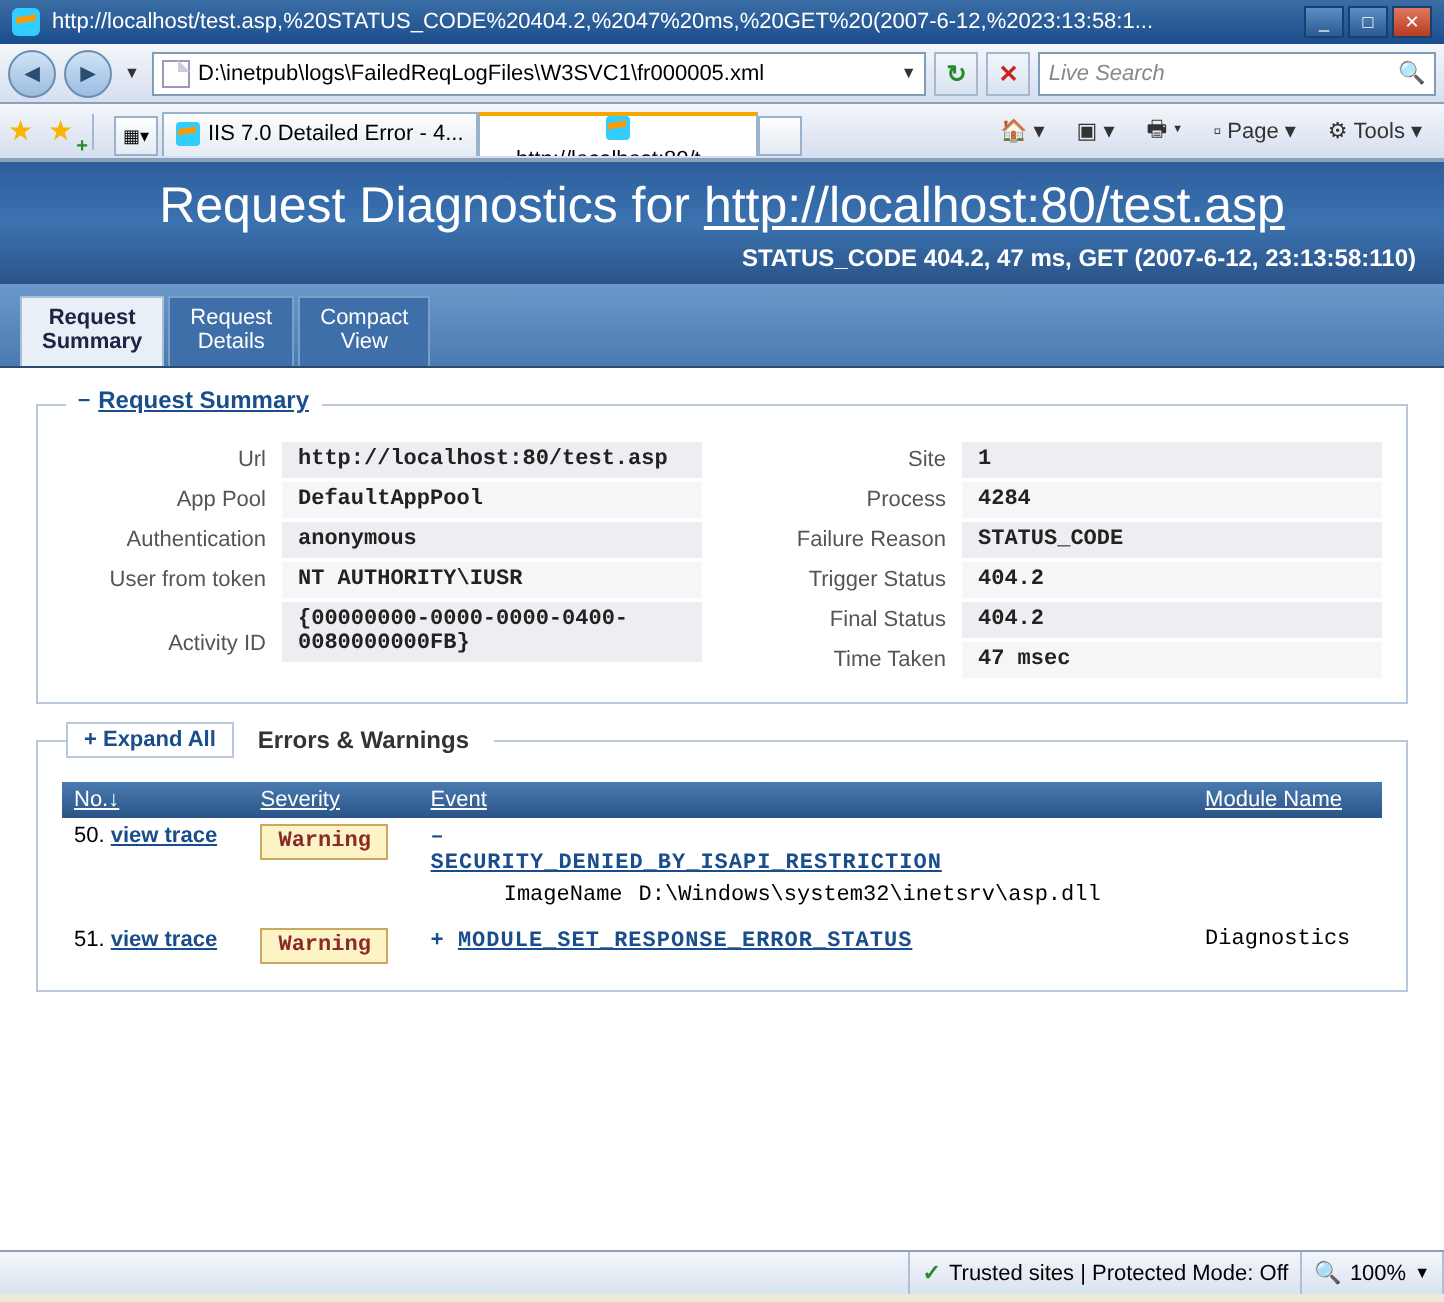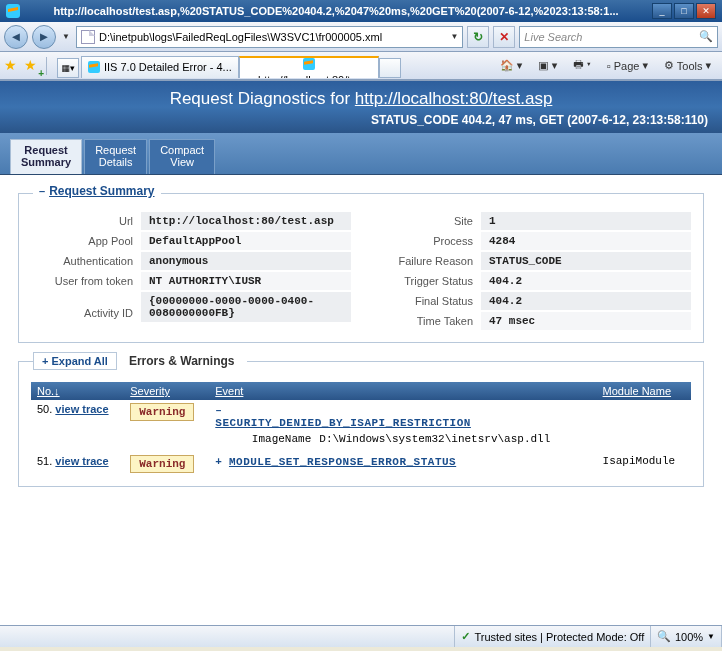--- a/index.html
+++ b/index.html
@@ -1,20 +1,20 @@
 <!DOCTYPE html>
 <html><head>
 <meta charset="utf-8">
 <style>
 * { box-sizing: border-box; margin: 0; padding: 0; }
 body { font-family: "Segoe UI", Tahoma, sans-serif; font-size: 11px; width: 722px; height: 651px; background: #ece9d8; overflow: hidden; }
 .titlebar { background: linear-gradient(180deg, #3b6ea5 0%, #1a4d8c 100%); color: #fff; height: 22px; padding: 2px 6px; display: flex; align-items: center; gap: 6px; }
 .titlebar .ie-icon { width: 14px; height: 14px; background: #33ccff; border-radius: 3px; position: relative; overflow: hidden; }
 .titlebar .ie-icon::after { content: ""; position: absolute; left: 2px; top: 4px; width: 10px; height: 3px; background: #ff9900; transform: skewY(-10deg); }
-.titlebar span { font-weight: bold; white-space: nowrap; overflow: hidden; text-overflow: ellipsis; flex: 1; text-align: center; }
+.titlebar span { font-weight: normal; white-space: nowrap; overflow: hidden; text-overflow: ellipsis; flex: 1; }
 .win-btns { display: flex; gap: 2px; }
 .win-btn { width: 20px; height: 16px; background: linear-gradient(180deg,#5a8fc7,#2b5a91); border: 1px solid #16416e; color: #fff; font-size: 9px; display: flex; align-items: center; justify-content: center; }
 .win-btn.close { background: linear-gradient(180deg,#e07860,#b83c1f); }
 .navrow { background: linear-gradient(180deg,#f4f6fa,#d5dfef); border-bottom: 1px solid #8aa0bd; height: 30px; display: flex; align-items: center; padding: 0 4px; gap: 4px; }
 .nav-arrow { width: 24px; height: 24px; border-radius: 50%; background: linear-gradient(180deg,#cfe3f7,#9bbde0); border: 1px solid #6b8fb2; display: flex; align-items: center; justify-content: center; color: #2b4d6f; font-size: 13px; }
 .nav-dd { width: 12px; text-align: center; color: #333; font-size: 8px; }
 .addrbar { flex: 1; display: flex; align-items: center; background: #fff; border: 1px solid #7f9db9; height: 22px; padding: 0 4px; }
 .addrbar .file-icon { width: 14px; height: 14px; background: #fff; border: 1px solid #99b; margin-right: 4px; position: relative; }
 .addrbar .file-icon::after { content: ""; position: absolute; right: -1px; top: -1px; border: 3px solid transparent; border-left-color: #ccd; border-bottom-color: #ccd; }
 .addrbar input { border: none; outline: none; flex: 1; font-size: 11px; }
@@ -36,21 +36,21 @@
 .mini-ie::after { content: ""; position: absolute; left: 1px; top: 3px; width: 9px; height: 3px; background: #ff9900; transform: skewY(-10deg); }
 .right-tools { margin-left: auto; display: flex; align-items: center; gap: 2px; }
 .tool-btn { height: 22px; padding: 0 6px; border: 1px solid transparent; display: flex; align-items: center; gap: 3px; font-size: 11px; color: #333; }
 .sep { width: 1px; height: 18px; background: #a6b7ce; margin: 0 2px; }
 .content { background: #fff; height: 545px; overflow: auto; border-top: 1px solid #8aa0bd; }
 .statusbar { height: 22px; background: linear-gradient(180deg,#f4f6fa,#d8e3f0); border-top: 1px solid #8aa0bd; display: flex; align-items: center; font-size: 11px; }
 .status-cell { padding: 0 6px; border-right: 1px solid #b0c0d4; height: 100%; display: flex; align-items: center; gap: 4px; }
 .check { color: #2a8a2a; font-weight: bold; }
 .zoom-mag { color: #555; }
 .header-band { background: linear-gradient(180deg,#2d5e9c 0%, #3b72b0 50%, #2a5488 100%); color: #fff; padding: 8px 14px 6px; }
-.header-band h1 { font-size: 17px; font-weight: normal; text-align: center; }
+.header-band h1 { font-size: 25px; font-weight: normal; text-align: center; }
 .header-band h1 a { color: #fff; text-decoration: underline; }
 .header-band .sub { text-align: right; font-weight: bold; font-size: 12px; margin-top: 4px; }
 .tab-band { background: linear-gradient(180deg,#6b98c9,#4a7bb0); padding: 6px 10px 0; display: flex; gap: 2px; border-bottom: 1px solid #2a4a70; }
 .ptab { background: #3e6fa8; color: #fff; padding: 4px 10px 6px; font-size: 11px; text-align: center; line-height: 12px; border: 1px solid #7aa0c9; border-bottom: none; min-width: 60px; }
 .ptab.active { background: #e8eff7; color: #224; font-weight: bold; border-color: #a8bed6; }
 .page-body { background: #fff; padding: 10px 14px; }
 .fieldset { border: 1px solid #b8c8da; margin: 8px 4px 18px; padding: 18px 12px 10px; position: relative; }
 .legend { position: absolute; top: -10px; left: 14px; background: #fff; padding: 0 6px; display: flex; align-items: center; gap: 4px; }
 .legend a { color: #1a4d8c; font-weight: bold; text-decoration: underline; font-size: 12px; }
 .legend .toggle { color: #1a4d8c; font-weight: bold; }
@@ -231,21 +231,21 @@
             </td>
             <td></td>
           </tr>
           <tr>
             <td><span>51.</span> <a href="#" class="view-trace">view trace</a></td>
             <td><span class="warn-badge">Warning</span></td>
             <td>
               <span class="plusminus">+</span>
               <a href="#" class="event-link">MODULE_SET_RESPONSE_ERROR_STATUS</a>
             </td>
-            <td style="font-family:'Courier New',monospace">IsapiModule</td>
+            <td style="font-family:'Courier New',monospace">Diagnostics</td>
           </tr>
         </tbody>
       </table>
     </div>
 
   </div>
 </div>
 
 <div class="statusbar">
   <div class="status-cell" style="flex:1"></div>

